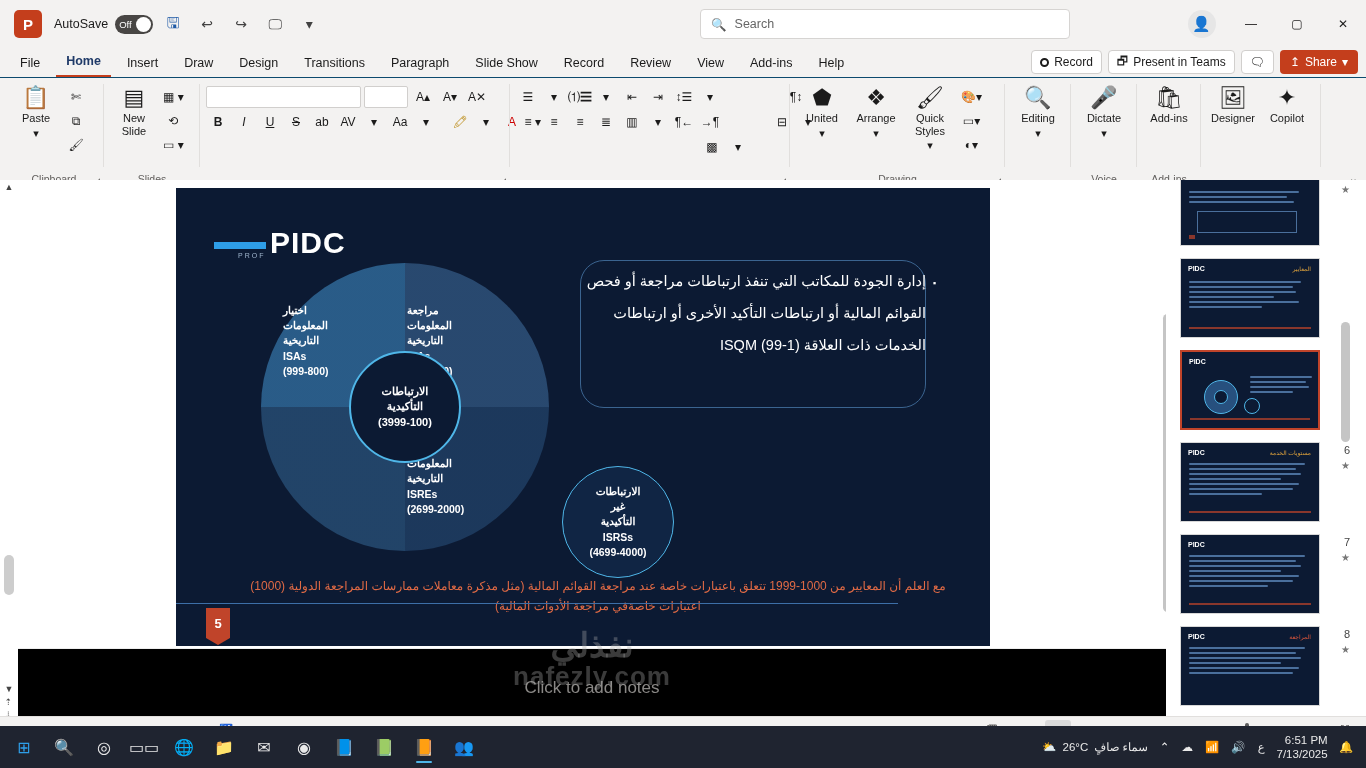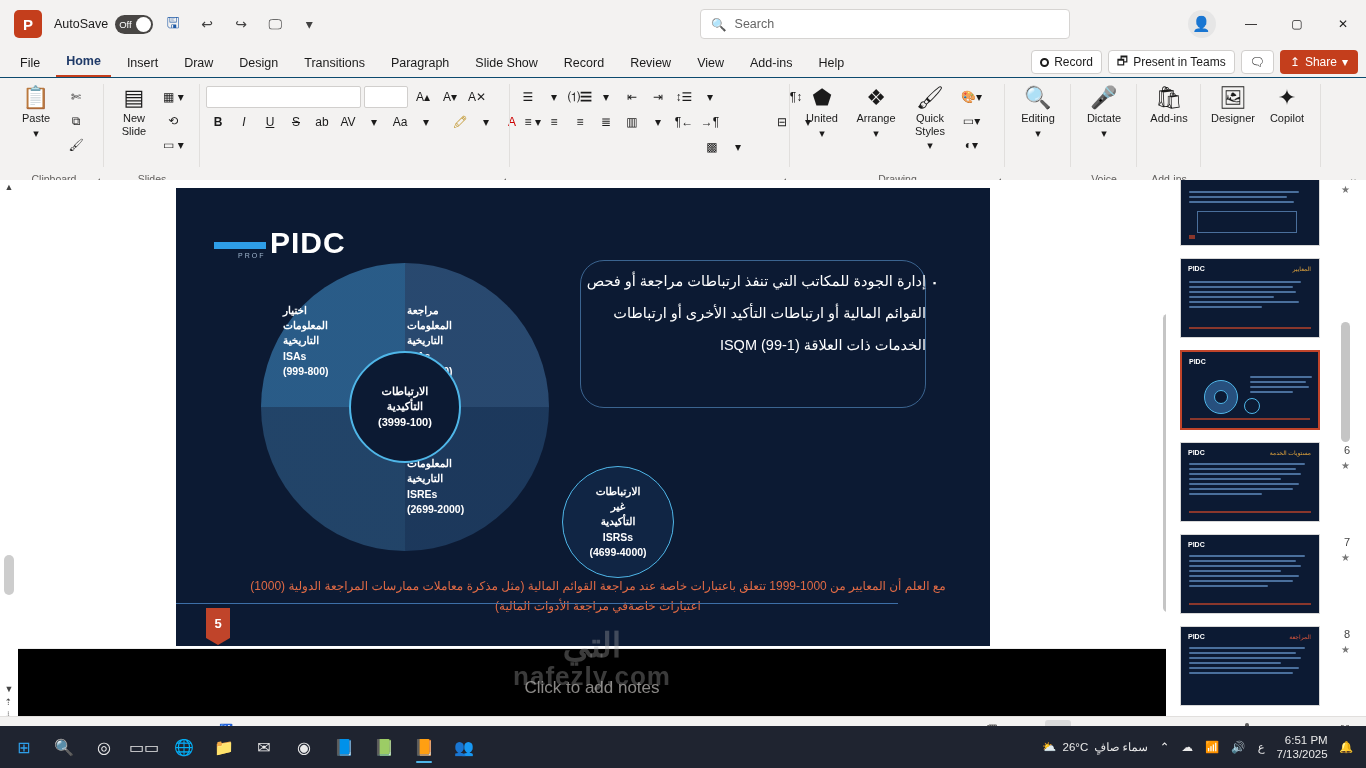--- a/index.html
+++ b/index.html
@@ -559,21 +559,21 @@
           <span class="bullet">▪</span>
           <span>إدارة الجودة للمكاتب التي تنفذ ارتباطات مراجعة أو فحص القوائم المالية أو ارتباطات التأكيد الأخرى أو ارتباطات الخدمات ذات العلاقة (1-99) ISQM</span>
         </div>
 
         <div class="footnote">مع العلم أن المعايير من 1000-1999 تتعلق باعتبارات خاصة عند مراجعة القوائم المالية (مثل مذكرة معاملات ممارسات المراجعة الدولية (1000) اعتبارات خاصةفي مراجعة الأدوات المالية)</div>
         <div class="slide-rule"></div>
         <div class="slidenum">5</div>
       </div>
 
       <div class="watermark">
-        <span>التي</span>
+        <span>نفذلي</span>
         <span class="sub">nafezly.com</span>
       </div>
     </div>
 
     <div class="vscroll-main">
       <div class="thumb"></div>
     </div>
 
     <div class="notes">
       <span>Click to add notes</span>

